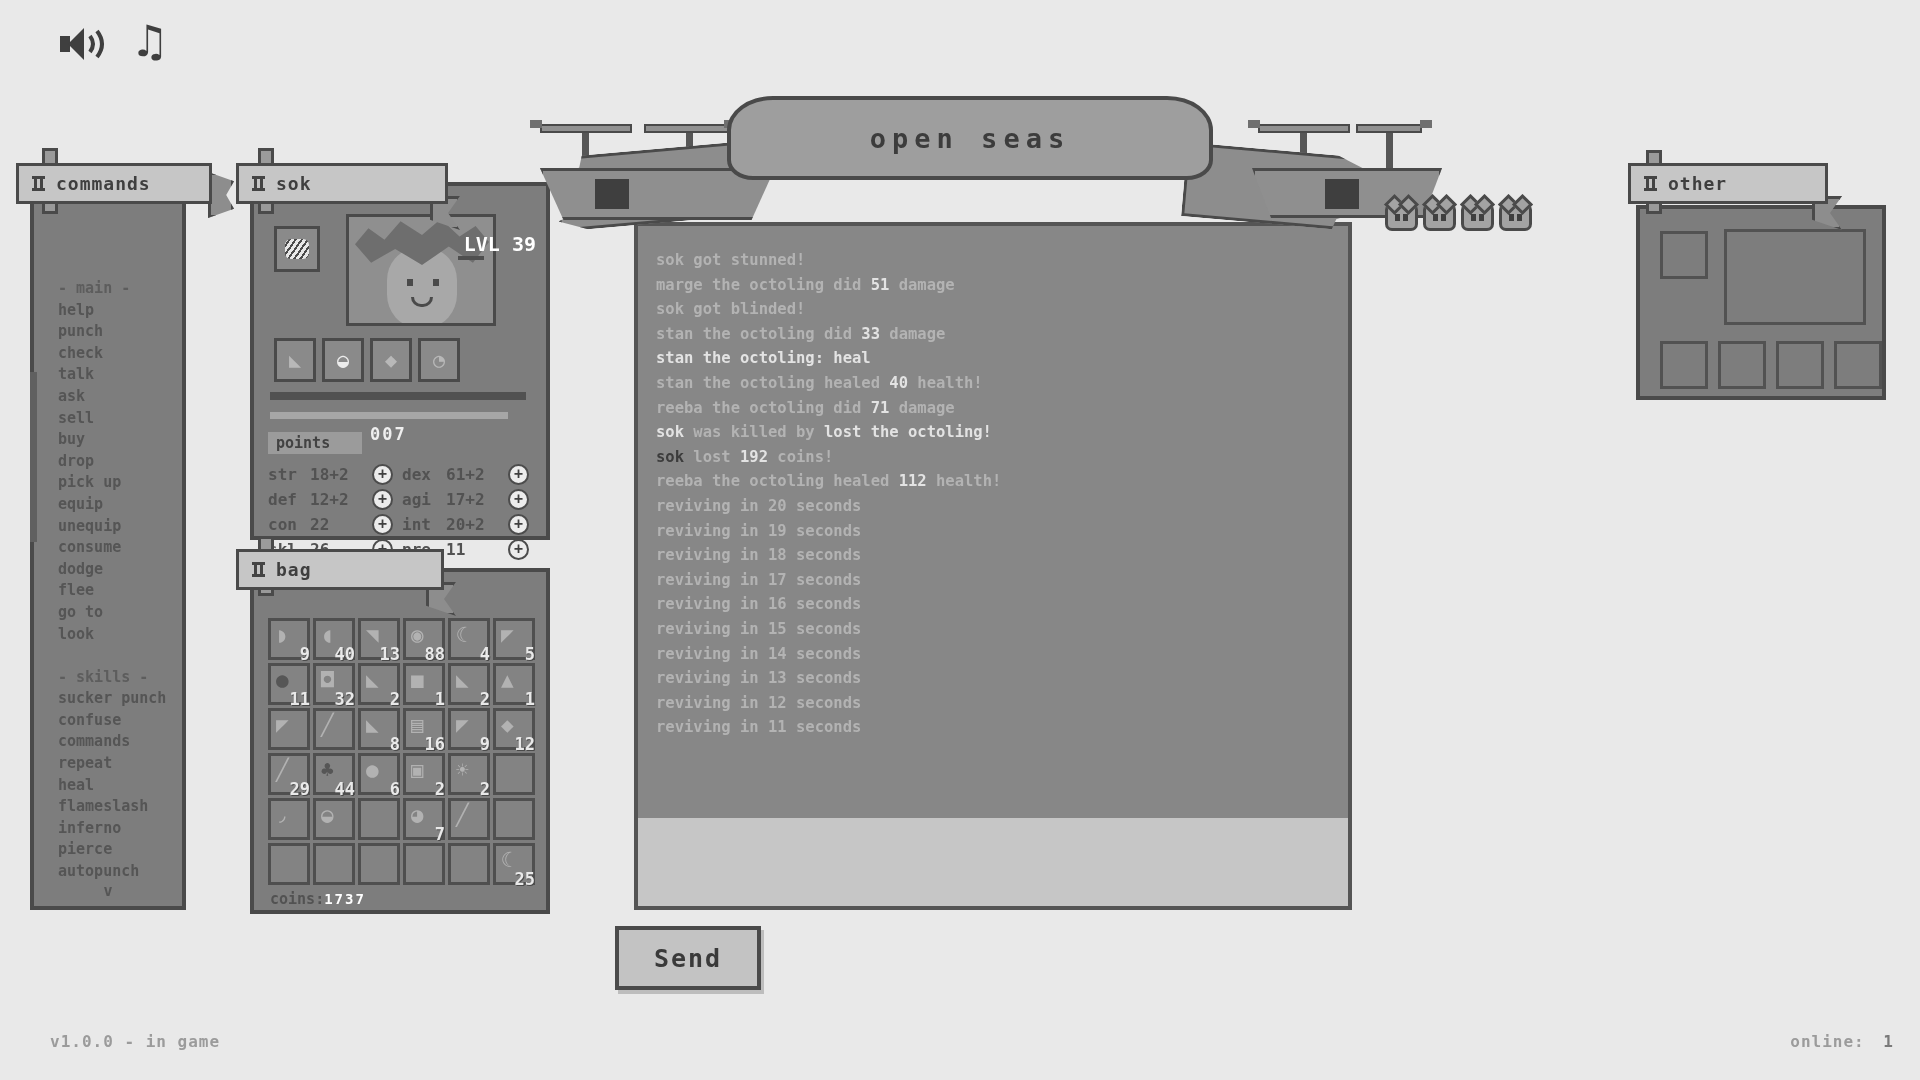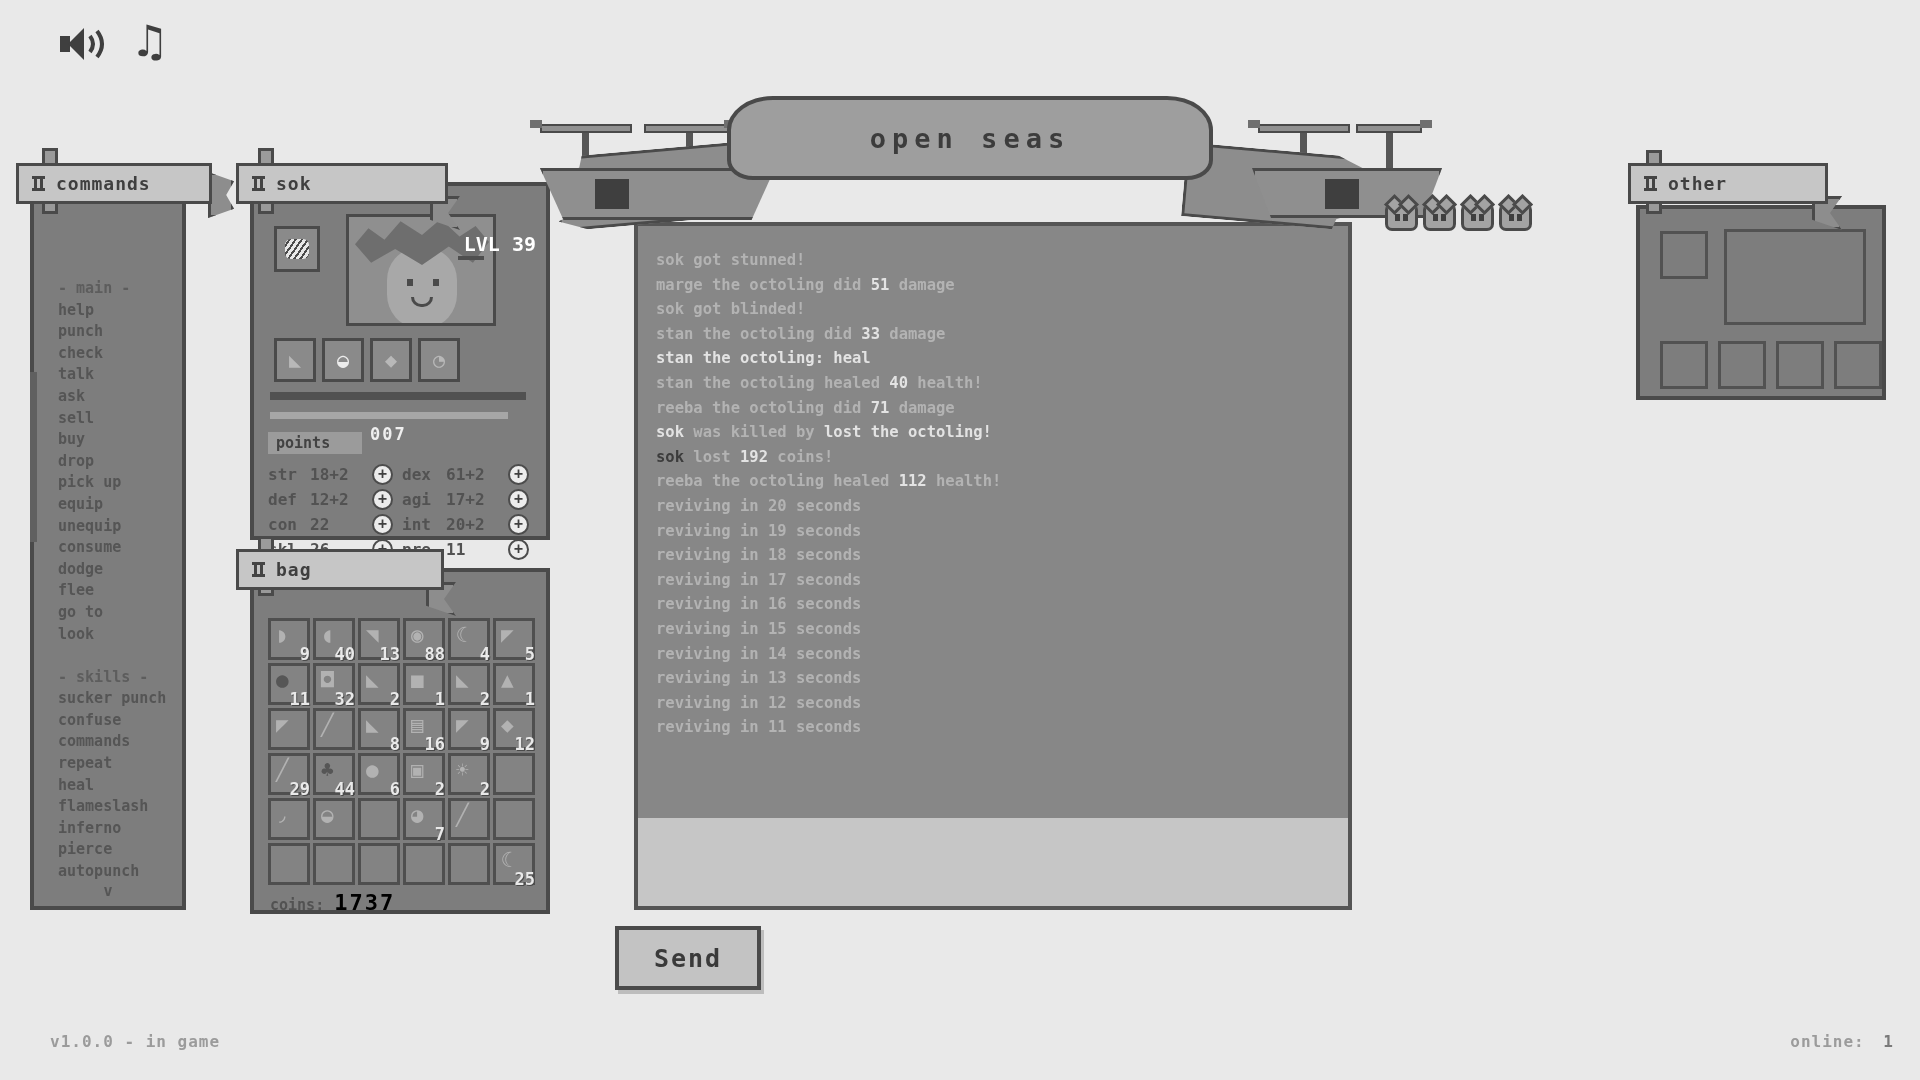--- a/index.html
+++ b/index.html
@@ -38,21 +38,21 @@
   .plusbtn{width:21px;height:21px;background:#ececec;border:2px solid #4c4c4c;border-radius:50%;color:#3f3f3f;font-size:15px;line-height:17px;text-align:center;cursor:pointer;}
   .fist{width:24px;height:20px;background:#e8e8e8;border-radius:6px;background-image:repeating-linear-gradient(125deg,#e8e8e8 0 3px,#4a4a4a 3px 5px);}
 
   
   #bag-grid{position:absolute;left:14px;top:46px;display:grid;grid-template-columns:repeat(6,45px);grid-auto-rows:45px;}
   .slot{position:relative;width:42px;height:42px;background:#838383;border:3px solid #4f4f4f;}
   .slot .g{position:absolute;left:5px;top:2px;font-size:21px;color:#b2b2b2;}
   .slot .g.gd{color:#565656;}
   .slot .cnt{position:absolute;right:-3px;bottom:-7px;color:#e9e9e9;font-size:17px;text-shadow:1px 1px 0 #4a4a4a;}
   #coins-row{position:absolute;left:16px;top:318px;color:#525252;font-size:15px;}
-  #coins-row b{font-size:22px;letter-spacing:2px;color:#000000;margin-left:10px;}
+  #coins-row b{font-size:14px;letter-spacing:2px;color:#ffffff;}
 
   
   #chat{position:absolute;left:634px;top:222px;width:718px;height:688px;background:var(--chatbg);border:4px solid #555;z-index:1;}
   #chat-messages{padding:22px 18px 0 18px;font-size:15.5px;}
   .chat-line{line-height:24.6px;white-space:pre;}
   .c-lt{color:#b3b3b3;} .c-w{color:#e3e3e3;} .c-dk{color:#3c3c3c;}
   #chat-input{position:absolute;left:0;right:0;bottom:0;height:88px;background:#c6c6c6;cursor:text;}
 
   
   #banner{position:absolute;left:727px;top:96px;width:486px;height:84px;background:#9e9e9e;border:4px solid var(--border);border-radius:46px 46px 26px 26px / 34px 34px 20px 20px;display:flex;align-items:center;justify-content:center;color:#3c3c3c;font-size:27px;letter-spacing:6px;z-index:5;}

